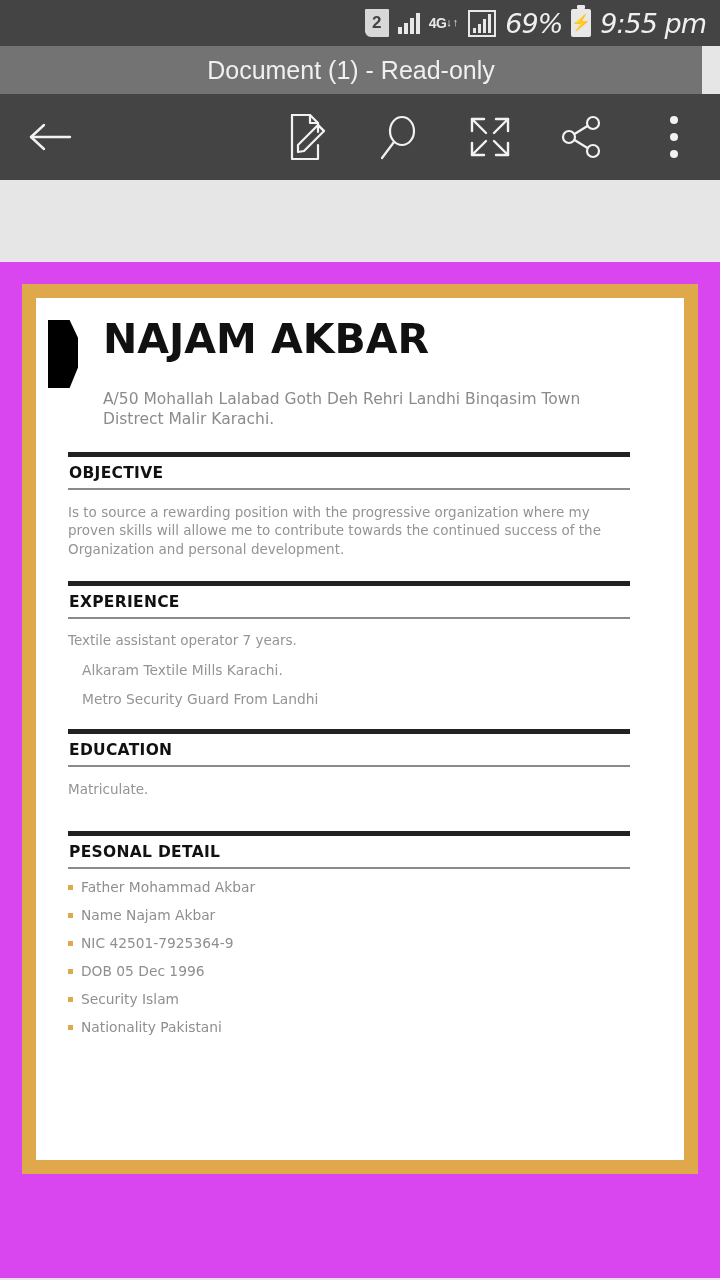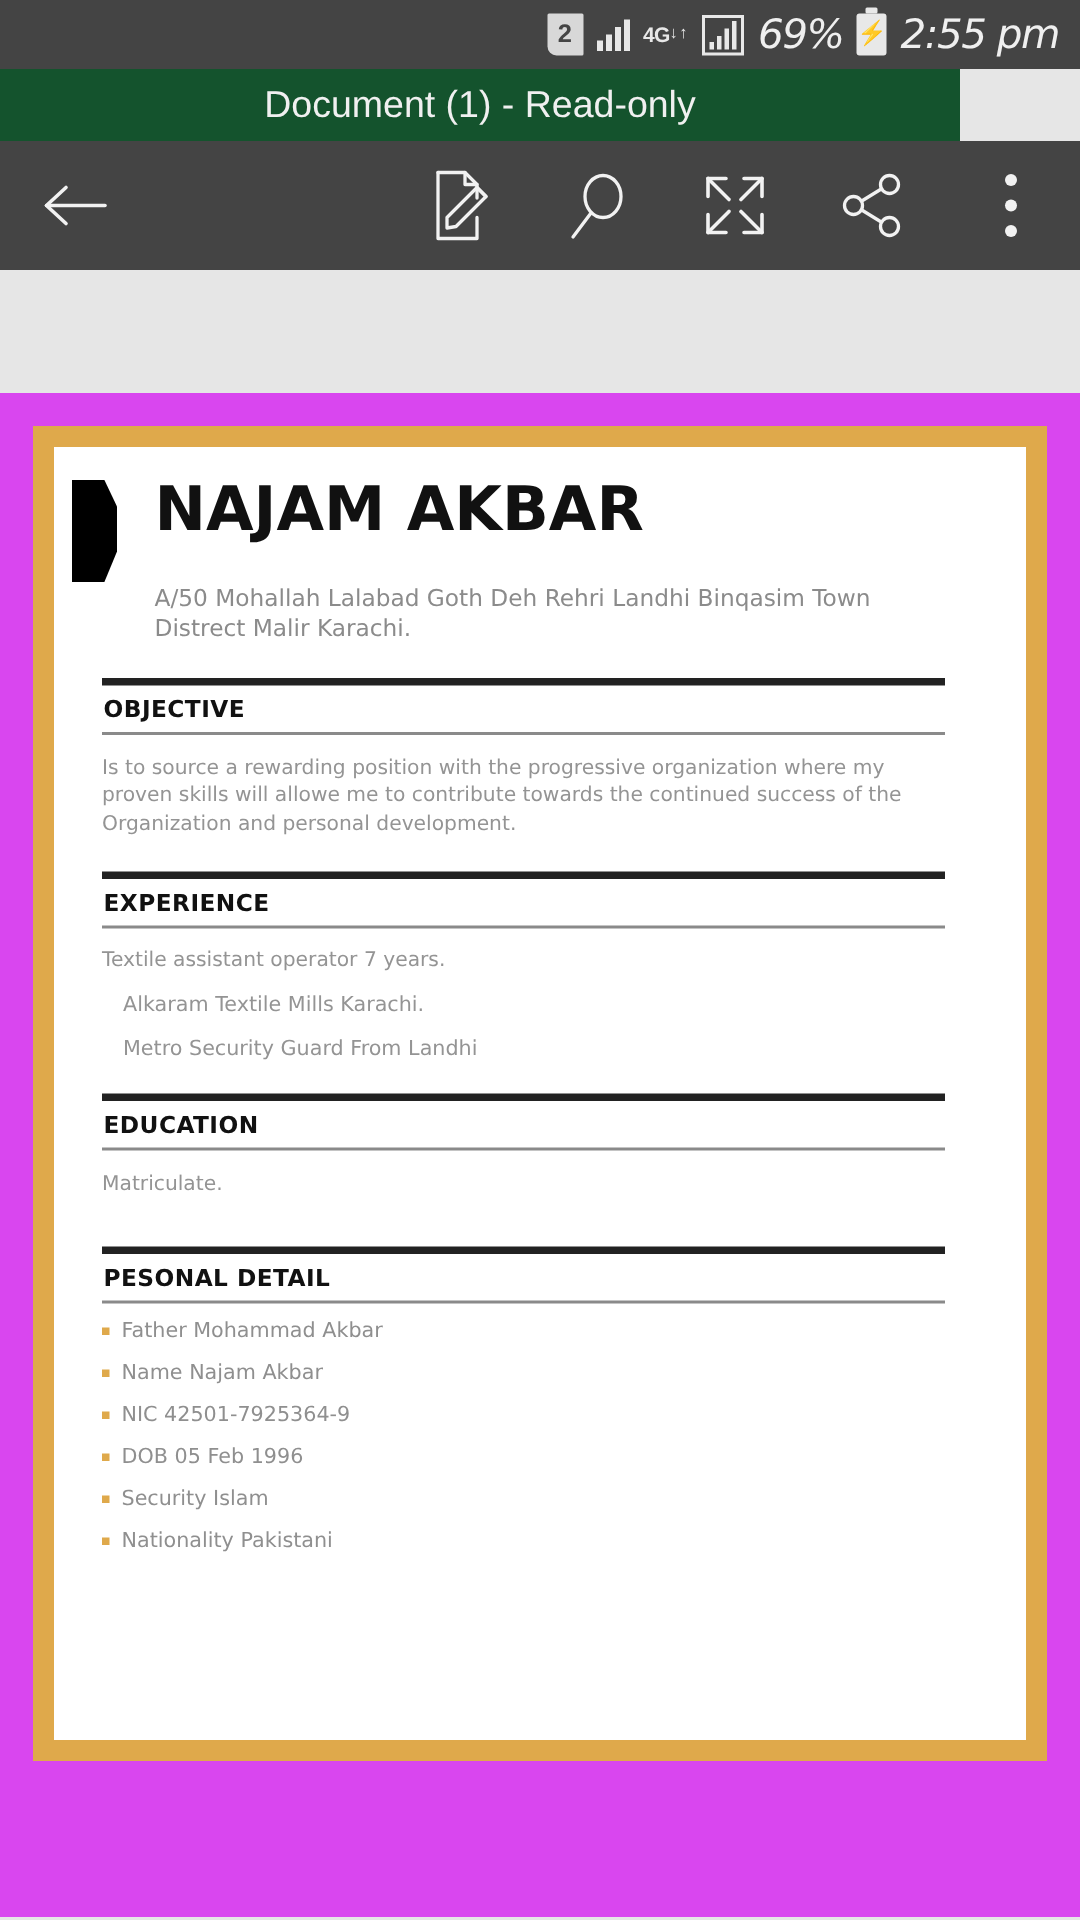--- a/index.html
+++ b/index.html
@@ -50,22 +50,22 @@
     border-radius:2px; display:flex; align-items:center; justify-content:center;
   }
   .batt-icon:before {
     content:""; position:absolute; top:-4px; left:6px;
     width:8px; height:4px; background:#e8e8e8; border-radius:1px;
   }
   .batt-icon span { color:#444; font-size:16px; line-height:1; }
 
   
   .titlebar {
-    position:absolute; top:46px; left:0; width:640px; height:48px;
-    background:#14532d; display:flex; align-items:center; justify-content:center;
+    position:absolute; top:46px; left:0; width:702px; height:48px;
+    background:#737373; display:flex; align-items:center; justify-content:center;
   }
   .titlebar .doc-title { color:#f0f0f0; font-size:25px; font-weight:400; }
 
   
   .toolbar {
     position:absolute; top:94px; left:0; width:720px; height:86px;
     background:#444; display:flex; align-items:center;
   }
   .toolbar .tb-btn {
     display:flex; align-items:center; justify-content:center;
@@ -172,21 +172,21 @@
     <div class="sig-boxed">
         <i></i>
         <i></i>
         <i></i>
         <i></i>
       </div>
     <div class="batt-pct">69%</div>
     <div class="batt-icon">
       <span>⚡</span>
     </div>
-    <div class="clock">2:55 pm</div>
+    <div class="clock">9:55 pm</div>
   </div>
 
   <div class="titlebar">
     <div class="doc-title">Document (1) - Read-only</div>
   </div>
 
   <div class="toolbar">
     <div class="tb-btn back-slot">
       <span>
         <svg width="44" height="34" viewBox="0 0 44 34" fill="none" stroke="#f2f2f2" stroke-width="2.4" stroke-linecap="round" stroke-linejoin="round">
@@ -295,21 +295,21 @@
             </div>
 
             <div class="section sec-personal">
               <div class="rule-top"></div>
               <div class="sec-title">PESONAL DETAIL</div>
               <div class="rule-bot"></div>
               <ul class="bullets">
                 <li>Father  Mohammad Akbar</li>
                 <li>Name  Najam Akbar</li>
                 <li>NIC  42501-7925364-9</li>
-                <li>DOB  05 Feb 1996</li>
+                <li>DOB  05 Dec 1996</li>
                 <li>Security  Islam</li>
                 <li>Nationality  Pakistani</li>
               </ul>
             </div>
 
           </div>
         </div>
       </div>
     </div>
   </div>

